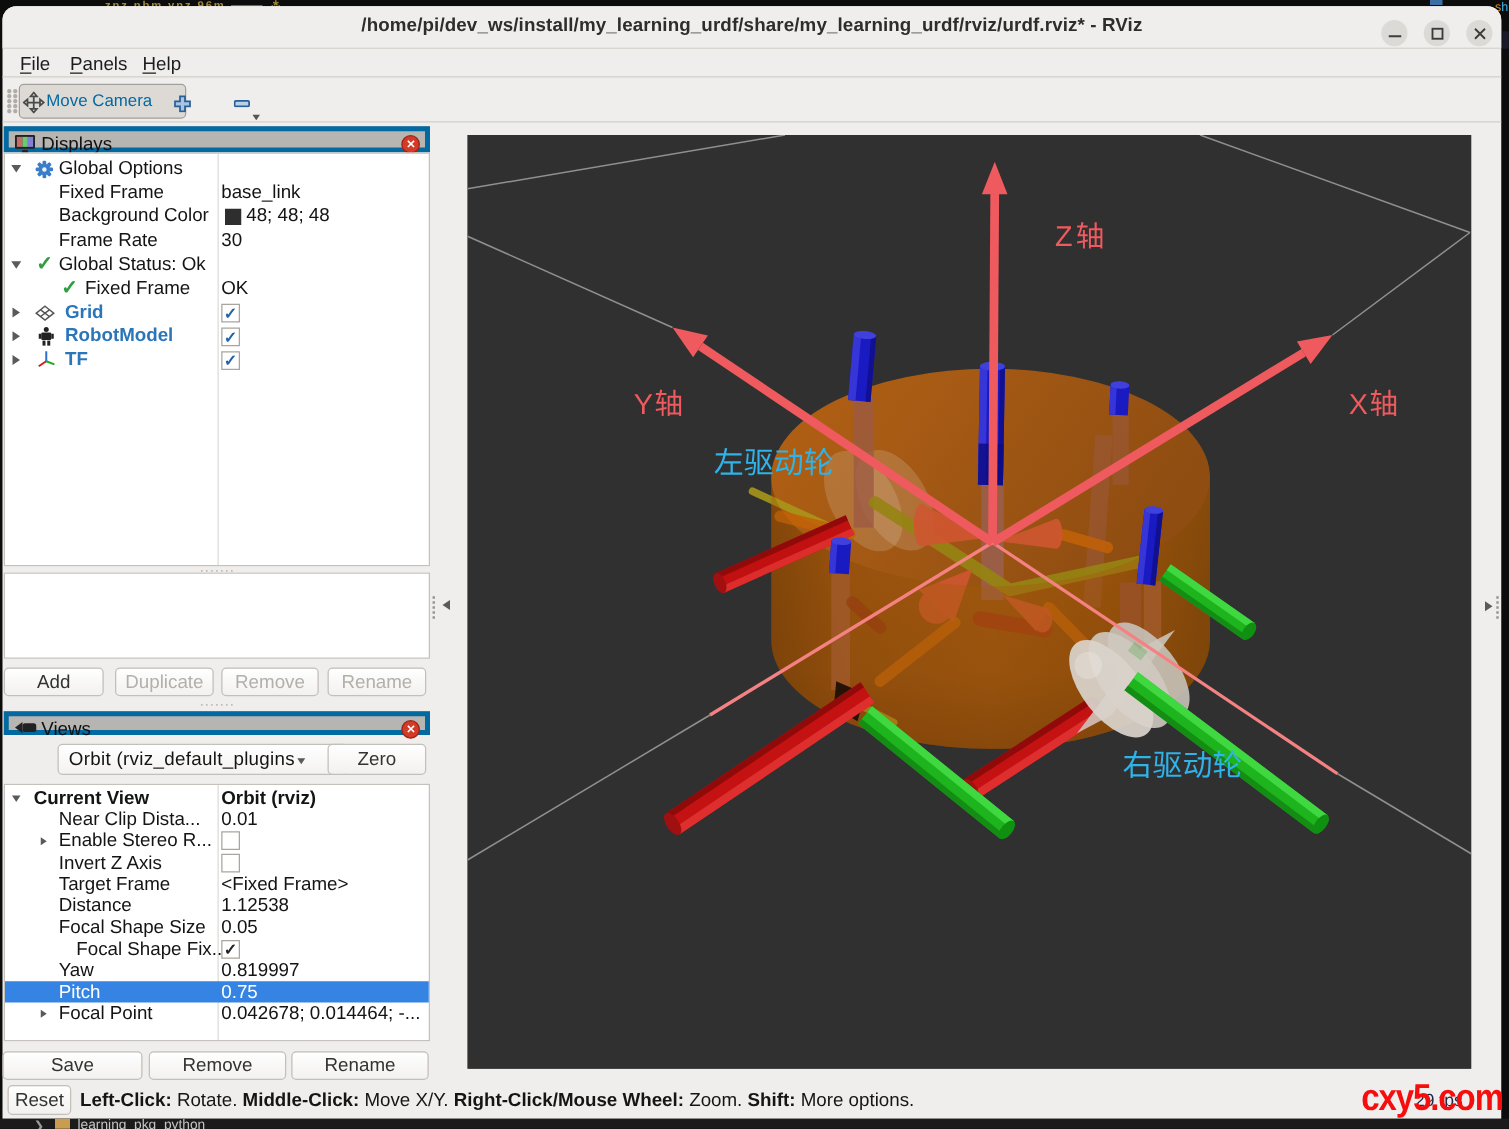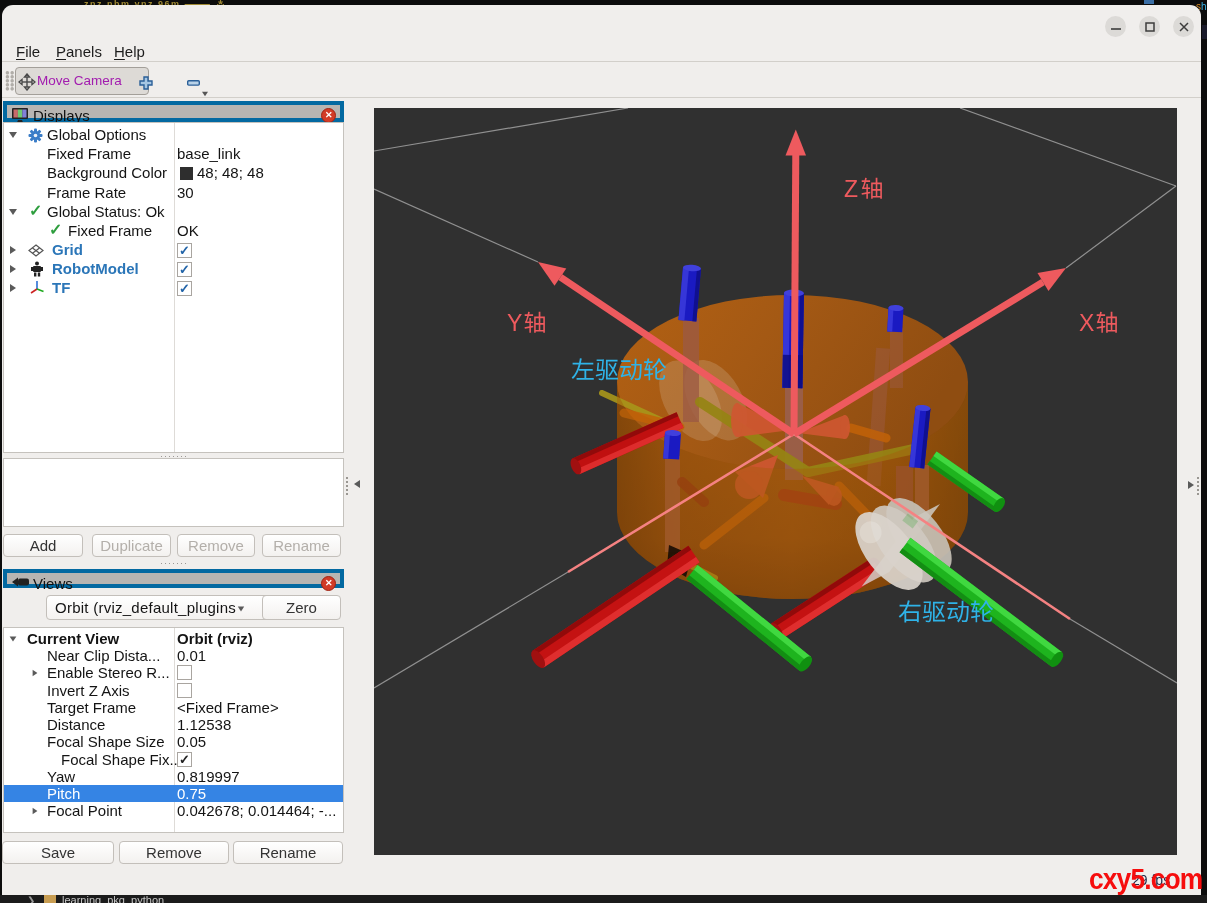--- a/index.html
+++ b/index.html
@@ -20,21 +20,21 @@
 
 #menubar { position:absolute; left:0; top:35px; width:100%; height:22px;
   border-bottom:1px solid #d2cfca; font-size:15px; color:#1c1c1c; }
 #menubar span { position:absolute; top:2.5px; }
 #menubar u { text-decoration:underline; text-underline-offset:2px; }
 
 #toolbar { position:absolute; left:0; top:58px; width:100%; height:35px;
   border-bottom:1px solid #d2cfca; }
 #mcbtn { position:absolute; left:13px; top:4px; width:134px; height:28px;
   background:#dddad6; border:1px solid #a39f99; border-radius:4px;
-  font-size:13.5px; color:#a21caf; }
+  font-size:13.5px; color:#0369a1; }
 #mcbtn span { position:absolute; left:21px; top:5px; }
 
 .dockhdr { position:absolute; background:#b7b5b2; border:4px solid #0369a1; }
 .dockhdr .t { position:absolute; left:26px; top:2px; font-size:15px; color:#111; }
 .closebtn { position:absolute; right:4px; top:3px; width:15px; height:15px;
   border-radius:50%; background:#d23b27; border:1px solid #a02313; }
 .closebtn:after { content:"✕"; position:absolute; left:3px; top:1px; color:#fff;
   font-size:9px; font-weight:bold; }
 .whitebox { position:absolute; background:#fff; border:1px solid #c5c2bd; }
 
@@ -71,20 +71,23 @@
 </head>
 <body>
 <div id="page">
 
 <div class="abs" style="left:84px;top:-3px;width:210px;height:9px;color:#a08a34;font-size:9px;overflow:hidden;letter-spacing:1.5px;font-weight:bold;">znz nbm ynz 96m ⸻ ⁂</div>
 <div class="abs" style="left:1144px;top:0;width:10px;height:4px;background:#3a6ea5;"></div>
 <div class="abs" style="left:1196px;top:1px;font-size:10px;color:#d88c28;">s<span style="color:#3bb5e8;">h.</span></div>
 <div class="abs" style="left:1202px;top:25px;width:5px;height:14px;background:#1a1a2a;"></div>
 
 <div id="win">
+  <div id="title">
+    <div class="txt">/home/pi/dev_ws/install/my_learning_urdf/share/my_learning_urdf/rviz/urdf.rviz* - RViz</div>
+  </div>
   <div class="wbtn" style="left:1103px;">
         <svg width="12" height="12">
           <line x1="1" y1="8" x2="11" y2="8" stroke="#3c3c3c" stroke-width="1.6"></line>
         </svg>
       </div>
   <div class="wbtn" style="left:1137px;">
         <svg width="12" height="12">
           <rect x="2" y="2" width="8" height="8" fill="none" stroke="#3c3c3c" stroke-width="1.5"></rect>
         </svg>
       </div>
@@ -302,20 +305,24 @@
         <div class="tri-r" style="left:28px;top:5px;transform:scale(0.8);"></div>
         <div class="n" style="left:43px;">Focal Point</div>
         <div class="v">0.042678; 0.014464; -...</div>
       </div>
 </div>
 
 <div class="btn" style="left:2px;top:841px;width:112px;"><span style="position:relative;top:2px;margin-top:20px;">Save</span></div>
 <div class="btn" style="left:119px;top:841px;width:110px;"><span style="position:relative;top:2px;">Remove</span></div>
 <div class="btn" style="left:233px;top:841px;width:110px;"><span style="position:relative;top:2px;">Rename</span></div>
 
+<div id="status">
+  <div class="btn" style="left:6px;top:7px;width:51px;height:24px;font-size:15px;"><span style="position:relative;top:3px;">Reset</span></div>
+  <div id="statustext"><b>Left-Click:</b> Rotate. <b>Middle-Click:</b> Move X/Y. <b>Right-Click/Mouse Wheel:</b> Zoom. <b>Shift:</b> More options.</div>
+</div>
 <div id="fps">29 fps</div>
 <div id="wm">cxy5.com</div>
 
 <div class="abs" style="left:346px;top:477px;width:2px;height:18px;border-left:2px dotted #9a9792;"></div>
 <div class="tri-r" style="left:354px;top:480px;transform:rotate(180deg);"></div>
 <div class="abs" style="left:1197px;top:477px;width:2px;height:18px;border-left:2px dotted #9a9792;"></div>
 <div class="tri-r" style="left:1188px;top:481px;"></div>
 
 <svg id="view3d" viewBox="0 0 803 747">
   <defs>

